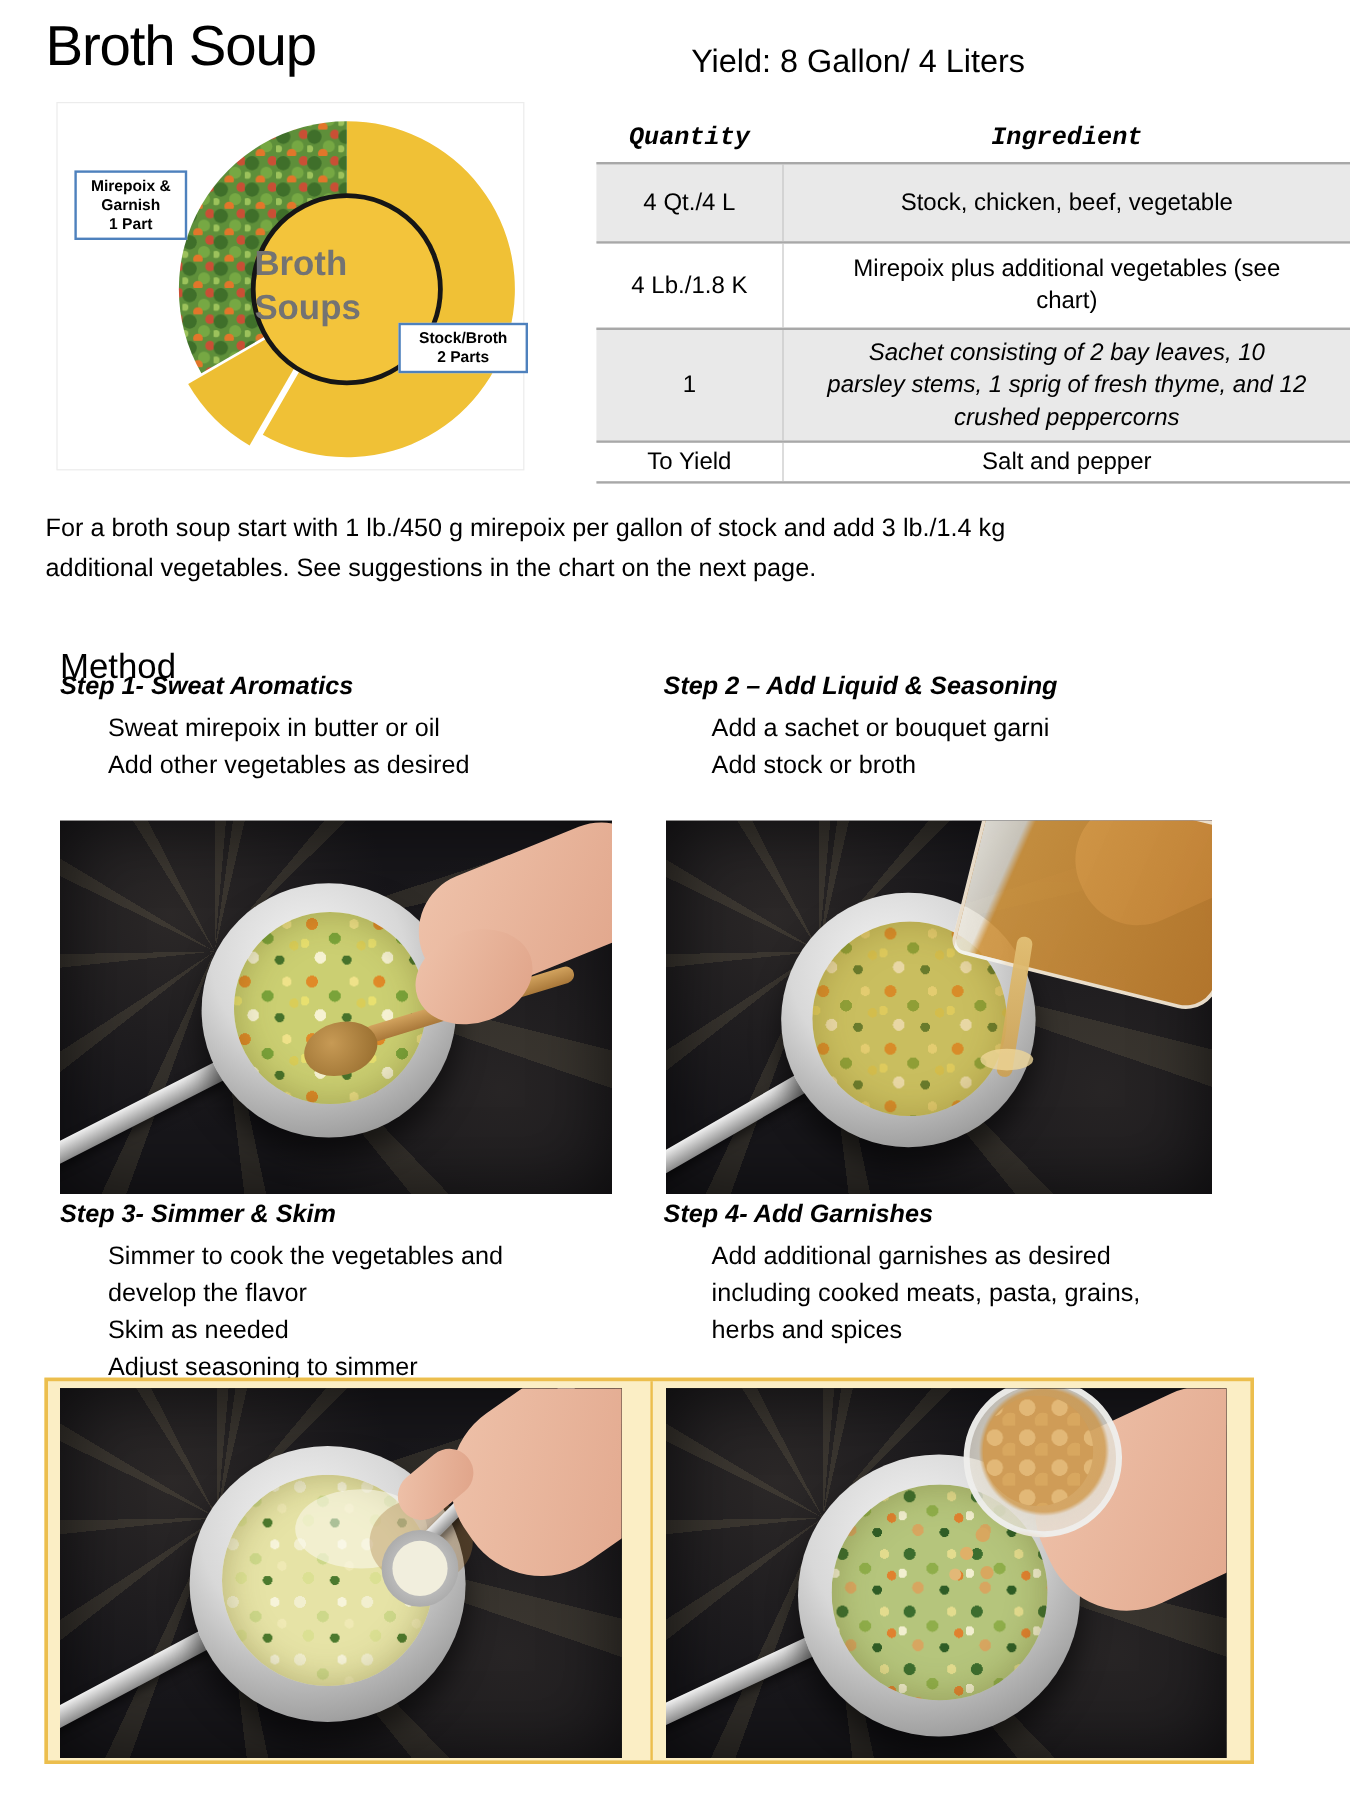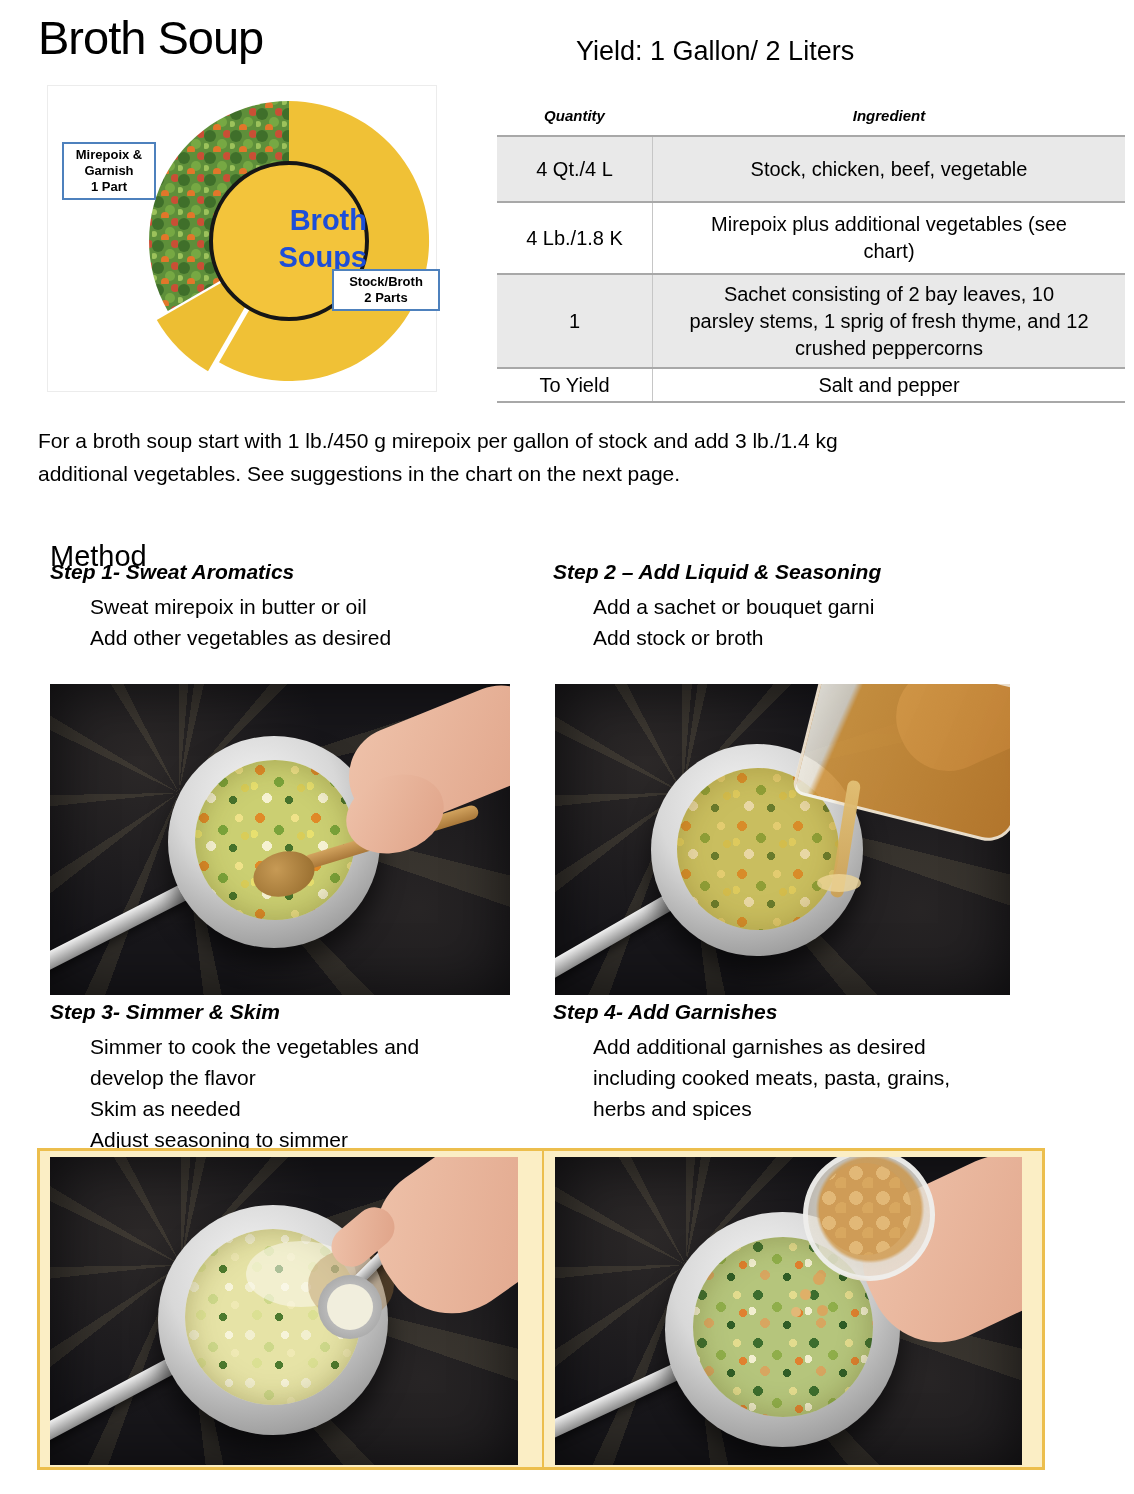--- a/index.html
+++ b/index.html
@@ -11,32 +11,32 @@
 
   
   .doc-title{left:38px;top:10px;font-size:47px;letter-spacing:-1px;}
   .yield{left:576px;top:36px;font-size:27px;}
   .intro{left:38px;top:424px;width:880px;font-size:21px;line-height:33px;}
   .method-h{left:50px;top:540px;font-size:29px;}
   .step-h{font-size:21px;font-weight:bold;font-style:italic;}
 
   
   .pie-wrap{left:47px;top:85px;width:388px;height:305px;background:#fff;border:1px solid #ececec;}
-  .pie-center-text{left:164px;top:116px;width:155px;text-align:right;font-size:29px;font-weight:bold;line-height:37px;color:#1d4ed8;}
+  .pie-center-text{left:164px;top:116px;width:155px;text-align:left;font-size:29px;font-weight:bold;line-height:37px;color:#737373;}
   .callout{background:#fff;border:2px solid #4E81BD;text-align:center;font-size:13px;font-weight:bold;line-height:16px;padding:3px 2px;box-sizing:border-box;}
   .callout-left{left:14px;top:56px;width:94px;}
   .callout-right{left:284px;top:183px;width:108px;}
 
   
   .tbl{left:497px;top:95px;width:628px;font-size:20px;}
   .tr{display:flex;box-sizing:border-box;}
   .td-q{width:155px;flex:none;display:flex;align-items:center;justify-content:center;text-align:center;}
   .td-i{flex:1;display:flex;align-items:center;justify-content:center;text-align:center;line-height:27px;border-left:1px solid #c6c6c6;}
   .td-i .inner{max-width:410px;}
-  .tr.head{height:40px;font-weight:bold;font-style:italic;font-size:15px;}
+  .tr.head{height:40px;font-weight:bold;font-style:italic;font-size:21px;font-family:Liberation Mono, monospace;}
   .tr.head .td-i{border-left:1px solid transparent;}
   .tr.body{border-top:2px solid #a8a8a8;}
   .tr.last{border-bottom:2px solid #a8a8a8;}
   .tr.gray{background:#E9E9E9;}
   .h-r1{height:66px;} .h-r2{height:72px;} .h-r3{height:94px;} .h-r4{height:36px;}
 
   
   .col{position:absolute;}
   .bullets{margin-top:7px;display:flex;flex-direction:column;}
   .b{display:flex;}
@@ -90,21 +90,21 @@
   .skin{position:absolute;background:linear-gradient(135deg,#efc3ab,#dfa287);}
   .silver{background:linear-gradient(#ededed,#8f8f8f);}
   .panel{left:37px;top:1148px;width:1008px;height:322px;background:#FBEEC5;
     border:3px solid #ECBE4D;box-sizing:border-box;}
   .panel-divider{position:absolute;left:502px;top:0;width:2px;height:100%;background:#ECBE4D;}
 </style>
 </head>
 <body>
 
 <div class="abs doc-title">Broth Soup</div>
-<div class="abs yield">Yield: 1 Gallon/ 2 Liters</div>
+<div class="abs yield">Yield: 8 Gallon/ 4 Liters</div>
 
 <div class="abs pie-wrap">
   <svg width="388" height="305" viewBox="0 0 388 305">
     <defs>
       <pattern id="vegpat" width="26" height="22" patternUnits="userSpaceOnUse">
         <rect width="26" height="22" fill="#5e8f3a"></rect>
         <circle cx="6" cy="6" r="6" fill="#3f6f2a"></circle>
         <circle cx="18" cy="14" r="5" fill="#76a843"></circle>
         <circle cx="13" cy="20" r="4" fill="#e2762a"></circle>
         <circle cx="23" cy="4" r="4" fill="#c94f35"></circle>
@@ -150,21 +150,21 @@
   </div>
   <div class="tr body h-r2">
     <div class="td-q">4 Lb./1.8 K</div>
     <div class="td-i">
         <span class="inner" style="max-width:385px;">Mirepoix plus additional vegetables (see chart)</span>
       </div>
   </div>
   <div class="tr body gray h-r3">
     <div class="td-q">1</div>
     <div class="td-i">
-        <span class="inner" style="max-width:400px;">Sachet consisting of 2 bay leaves, 10 parsley stems, 1 sprig of fresh thyme, and 12 crushed peppercorns</span>
+        <span class="inner" style="max-width:400px;font-style:italic;">Sachet consisting of 2 bay leaves, 10 parsley stems, 1 sprig of fresh thyme, and 12 crushed peppercorns</span>
       </div>
   </div>
   <div class="tr body last h-r4">
     <div class="td-q">To Yield</div>
     <div class="td-i">
         <span class="inner">Salt and pepper</span>
       </div>
   </div>
 </div>
 

